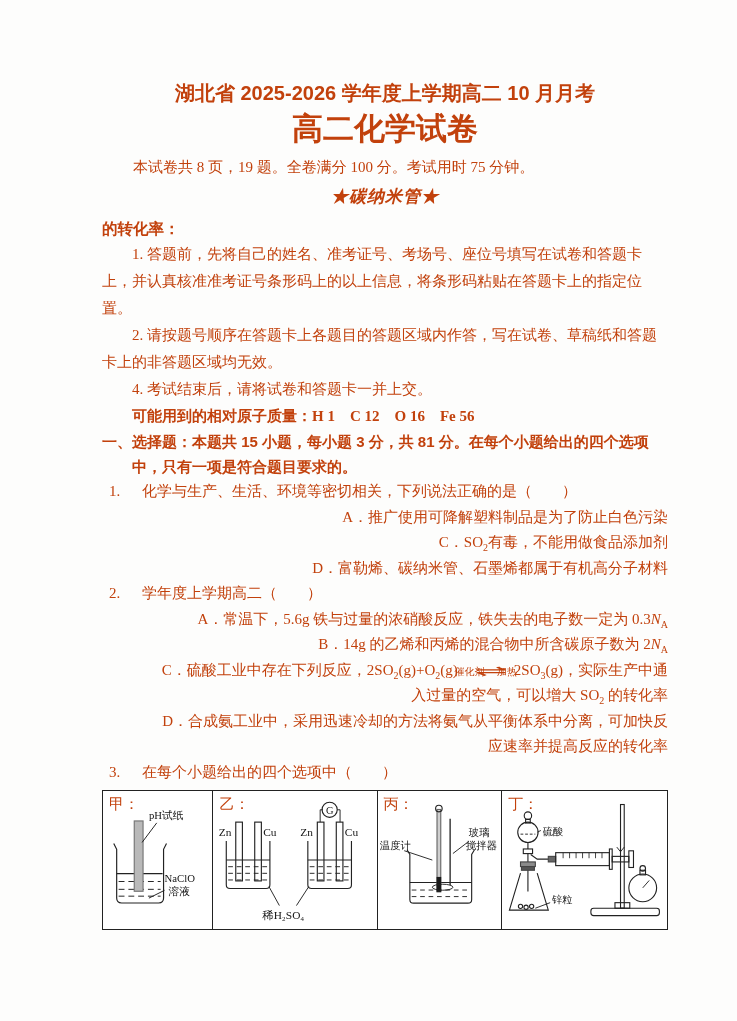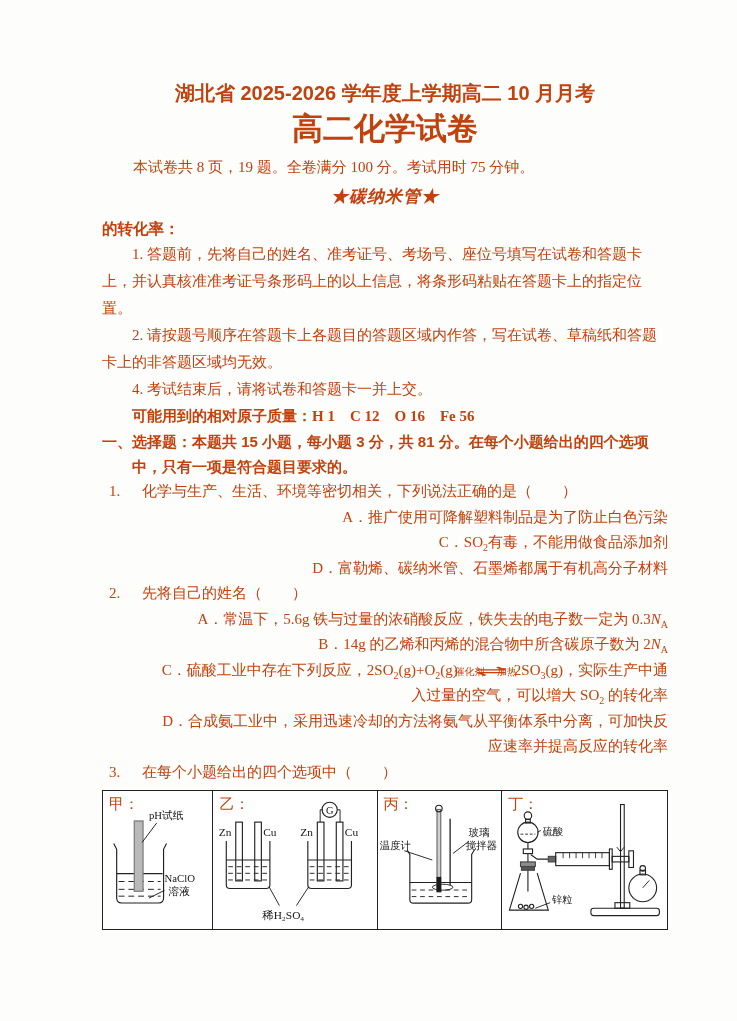--- a/index.html
+++ b/index.html
@@ -69,21 +69,21 @@
       <div class="stem">化学与生产、生活、环境等密切相关，下列说法正确的是（　　）</div>
       <div class="opt"><span class="optL">A．</span><span>推广使用可降解塑料制品是为了防止白色污染</span></div>
       <div class="opt"><span class="optL">C．</span><span>SO<sub>2</sub>有毒，不能用做食品添加剂</span></div>
       <div class="opt"><span class="optL">D．</span><span>富勒烯、碳纳米管、石墨烯都属于有机高分子材料</span></div>
     </div>
   </div>
 
   <div class="q">
     <div class="qnum">2.</div>
     <div class="qbody">
-      <div class="stem">先将自己的姓名（　　）</div>
+      <div class="stem">学年度上学期高二（　　）</div>
       <div class="opt"><span class="optL">A．</span><span>常温下，5.6g 铁与过量的浓硝酸反应，铁失去的电子数一定为 0.3<i>N</i><sub>A</sub></span></div>
       <div class="opt"><span class="optL">B．</span><span>14g 的乙烯和丙烯的混合物中所含碳原子数为 2<i>N</i><sub>A</sub></span></div>
       <div class="opt"><span class="optL">C．</span><span>硫酸工业中存在下列反应，2SO<sub>2</sub>(g)+O<sub>2</sub>(g)<span class="ceq">
               <span class="ct">催化剂</span>
               <span class="ca">⇌</span>
               <span class="cb">加热</span>
             </span>2SO<sub>3</sub>(g)，实际生产中通入过量的空气，可以增大 SO<sub>2</sub> 的转化率</span></div>
       <div class="opt"><span class="optL">D．</span><span>合成氨工业中，采用迅速冷却的方法将氨气从平衡体系中分离，可加快反应速率并提高反应的转化率</span></div>
     </div>
   </div>

